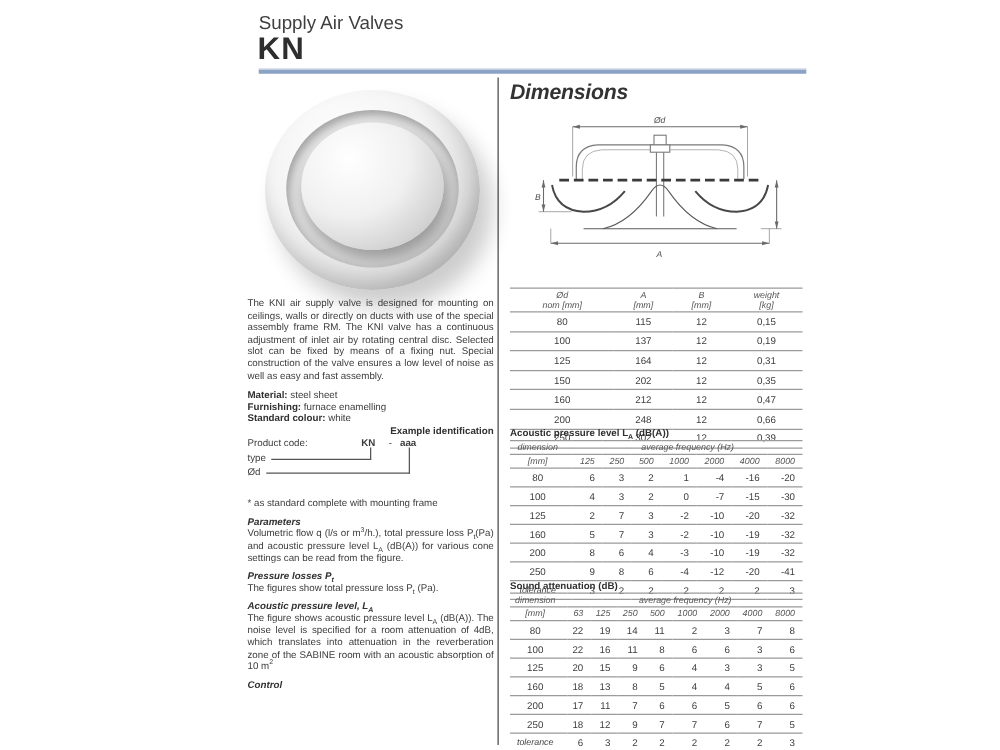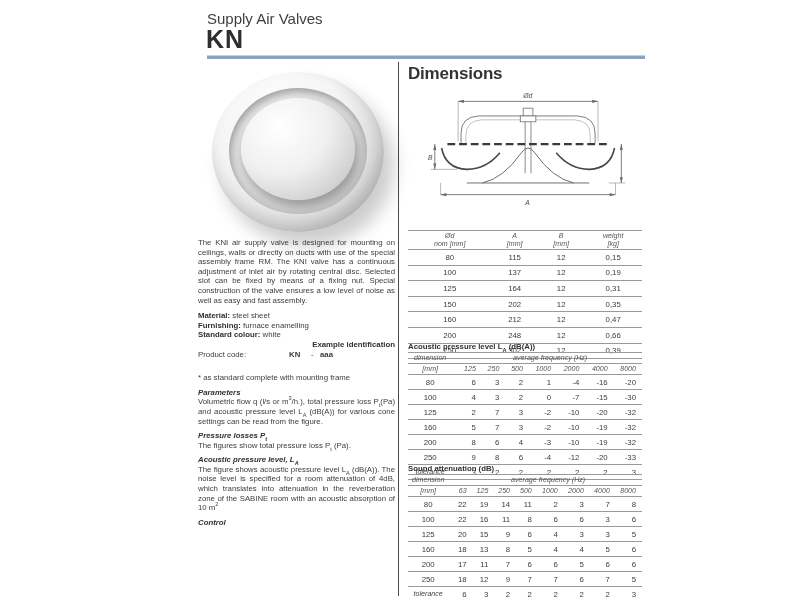--- a/index.html
+++ b/index.html
@@ -42,21 +42,21 @@
                   border-right:1px solid #555;border-bottom:1px solid #555;}
   .conn-label-od{position:absolute;left:0;top:13px;}
   .conn-line-od{position:absolute;left:15px;top:-2px;width:114px;height:20px;
                 border-right:1px solid #555;border-bottom:1px solid #555;}
   .footnote{margin-top:14px;line-height:9.6px;}
   .para-title{font-weight:bold;color:#303030;line-height:9.6px;margin-top:5px;font-style:italic;}
   .para-body{text-align:justify;margin:0 0 4px 0;}
   sub{font-size:5.6px;line-height:0;}
   sup{font-size:5.6px;line-height:0;}
   
-  .dims-title{position:absolute;left:408px;top:64px;font-weight:bold;
+  .dims-title{position:absolute;left:408px;top:64px;font-style:italic;font-weight:bold;
               font-size:17px;color:#333;letter-spacing:-0.2px;}
   .diagram{position:absolute;left:428px;top:88px;width:204px;height:120px;}
   .tbl{position:absolute;border-collapse:collapse;font-size:7.8px;color:#3c3c3c;
        border-top:1px solid #9a9a9a;}
   .tbl th{font-style:italic;font-weight:normal;font-size:7.1px;color:#555;
           padding:1px 2px;border-bottom:1px solid #9a9a9a;text-align:center;}
   .tbl td{padding:2.5px 2px;border-bottom:1px solid #9a9a9a;text-align:center;}
   .dim-table{left:408px;top:230px;width:234px;}
   .dim-table td{padding:2.8px 2px;}
   .tbl-label{position:absolute;left:408px;font-weight:bold;font-size:7.8px;color:#303030;}
@@ -104,20 +104,26 @@
 
     <div class="bold-line">Example identification</div>
 
     <div class="pcode-row">
       <span>Product code:</span>
       <span class="pcode-kn">KN</span>
       <span class="pcode-dash">-</span>
       <span class="pcode-aaa">aaa</span>
     </div>
 
+    <div class="connectors">
+      <div class="conn-line-od"></div>
+      <div class="conn-line-type"></div>
+      <span class="conn-label-type">type</span>
+      <span class="conn-label-od">Ød</span>
+    </div>
 
     <div class="footnote">* as standard complete with mounting frame</div>
 
 
     <div class="para-title">Parameters</div>
     <p class="para-body">Volumetric flow q  (l/s or m<sup>3</sup>/h.), total pressure loss P<sub>t</sub>(Pa) and acoustic pressure level  L<sub>A</sub> (dB(A)) for various cone settings can be read from the figure.</p>
 
     <div class="para-title">Pressure losses P<sub>t</sub></div>
     <p class="para-body">The figures show total pressure loss P<sub>t</sub> (Pa).</p>
 
@@ -310,21 +316,21 @@
           <td>-32</td>
         </tr>
         <tr>
           <td>250</td>
           <td>9</td>
           <td>8</td>
           <td>6</td>
           <td>-4</td>
           <td>-12</td>
           <td>-20</td>
-          <td>-33</td>
+          <td>-41</td>
         </tr>
         <tr>
           <td class="word">tolerance</td>
           <td>3</td>
           <td>2</td>
           <td>2</td>
           <td>2</td>
           <td>2</td>
           <td>2</td>
           <td>3</td>

